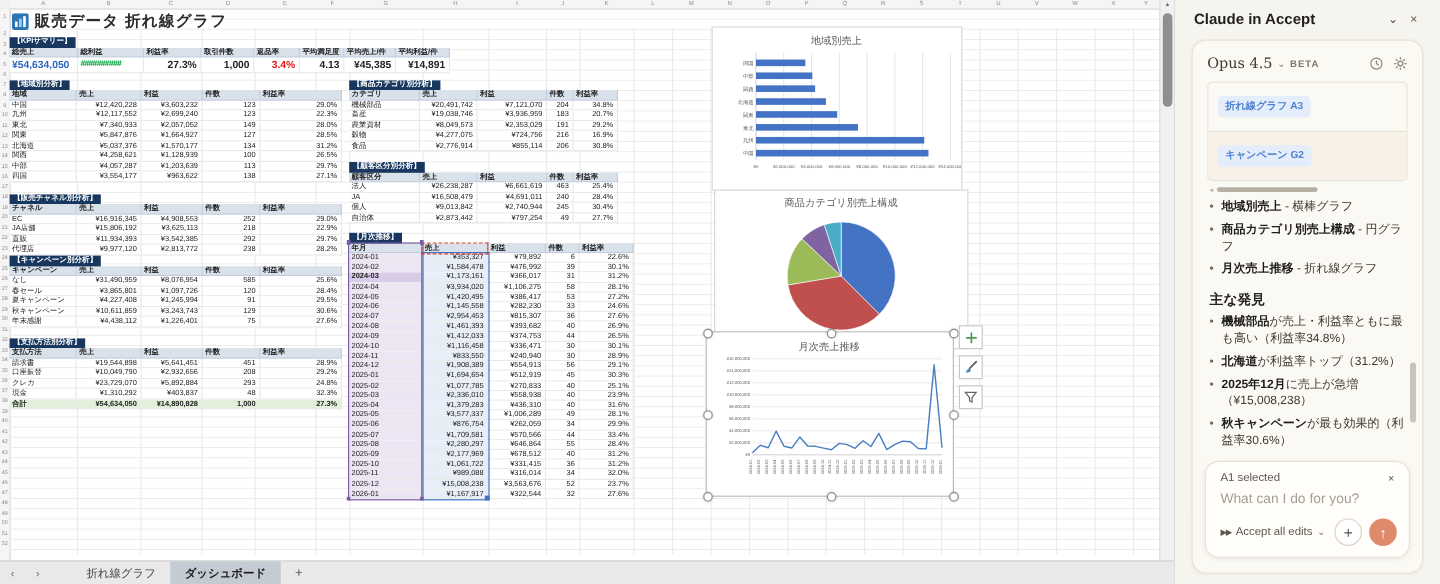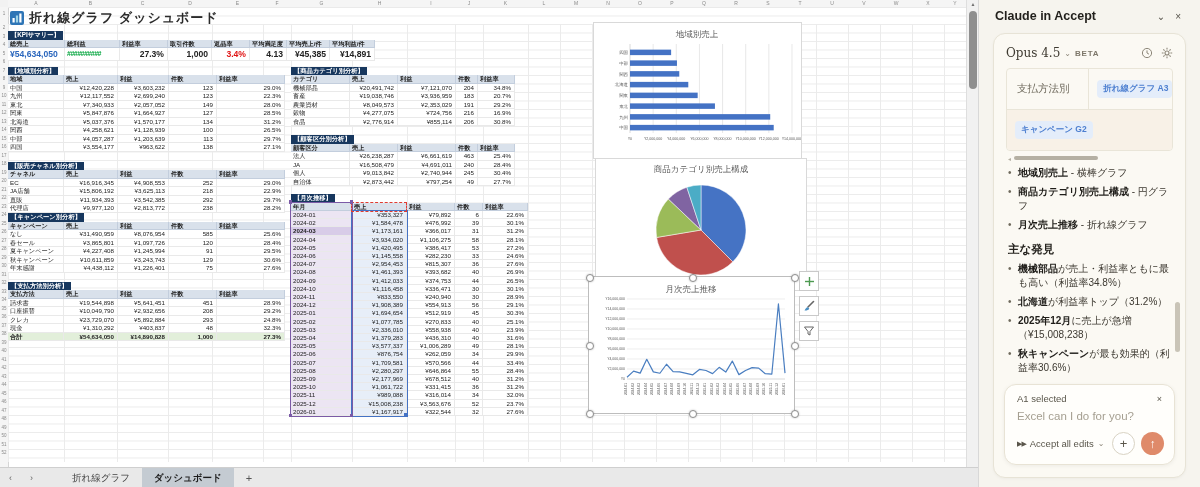--- a/index.html
+++ b/index.html
@@ -208,21 +208,21 @@
         <div class="vline" style="left: 958px;"></div>
       </div>
 
     <div class="sheet-title" style="left:10px;top:9px;z-index:3;">
       <svg width="14" height="14" viewBox="0 0 14 14">
         <rect x="0" y="0" width="14" height="14" rx="2" fill="#2e75b6"></rect>
         <rect x="2.5" y="7" width="2.2" height="4.5" fill="#fff"></rect>
         <rect x="5.9" y="4.5" width="2.2" height="7" fill="#9fd5e8"></rect>
         <rect x="9.3" y="2.5" width="2.2" height="9" fill="#fff"></rect>
       </svg>
-      <span>折れ線グラフ ダッシュボード</span>
+      <span>販売データ 折れ線グラフ</span>
     </div>
 
     <div id="sheetContent">
         <div class="sec-label" style="left: 8px; top: 66.5px;">【地域別分析】</div>
         <div class="trow thead" style="left: 8px; top: 75px; width: 277px; height: 8.5px;">
           <div class="c l" style="width: 56px;">地域</div>
           <div class="c l" style="width: 54px;">売上</div>
           <div class="c l" style="width: 51px;">利益</div>
           <div class="c l" style="width: 48px;">件数</div>
           <div class="c l" style="width: 68px;">利益率</div>
@@ -856,21 +856,20 @@
               <line x1="9.4" y1="6" x2="11.2" y2="6"></line>
             <line x1="2.3" y1="2.3" x2="3.6" y2="3.6"></line>
               <line x1="8.4" y1="8.4" x2="9.7" y2="9.7"></line>
             <line x1="2.3" y1="9.7" x2="3.6" y2="8.4"></line>
               <line x1="8.4" y1="3.6" x2="9.7" y2="2.3"></line>
           </g>
         </svg>
       </div>
       <div class="sb-table" id="sbTable">
           <div class="sb-tr">
-            <div class="lbl">支払方法別</div>
             <div class="pill">折れ線グラフ  A3</div>
           </div>
           <div class="sb-tr hot">
             <div class="pill">キャンペーン  G2</div>
           </div>
         </div>
       <div class="hscroll">
         <span>◂</span>
         <div class="hthumb"></div>
       </div>
@@ -907,21 +906,21 @@
             <span><b>秋キャンペーン</b>が最も効果的（利益率30.6%）</span>
           </div>
         </div>
       <div class="vthumb2"></div>
 
       <div class="sb-input">
         <div class="inp-top">
           <span>A1 selected</span>
           <span class="x">×</span>
         </div>
-        <div class="inp-ph">Excel can I do for you?</div>
+        <div class="inp-ph">What can I do for you?</div>
         <div class="inp-bot">
           <span class="ff">▶▶</span>
           <span>Accept all edits</span>
           <span class="model-chev">⌄</span>
           <div class="cbtn plus">+</div>
           <div class="cbtn send">↑</div>
         </div>
       </div>
     </div>
   </div>

